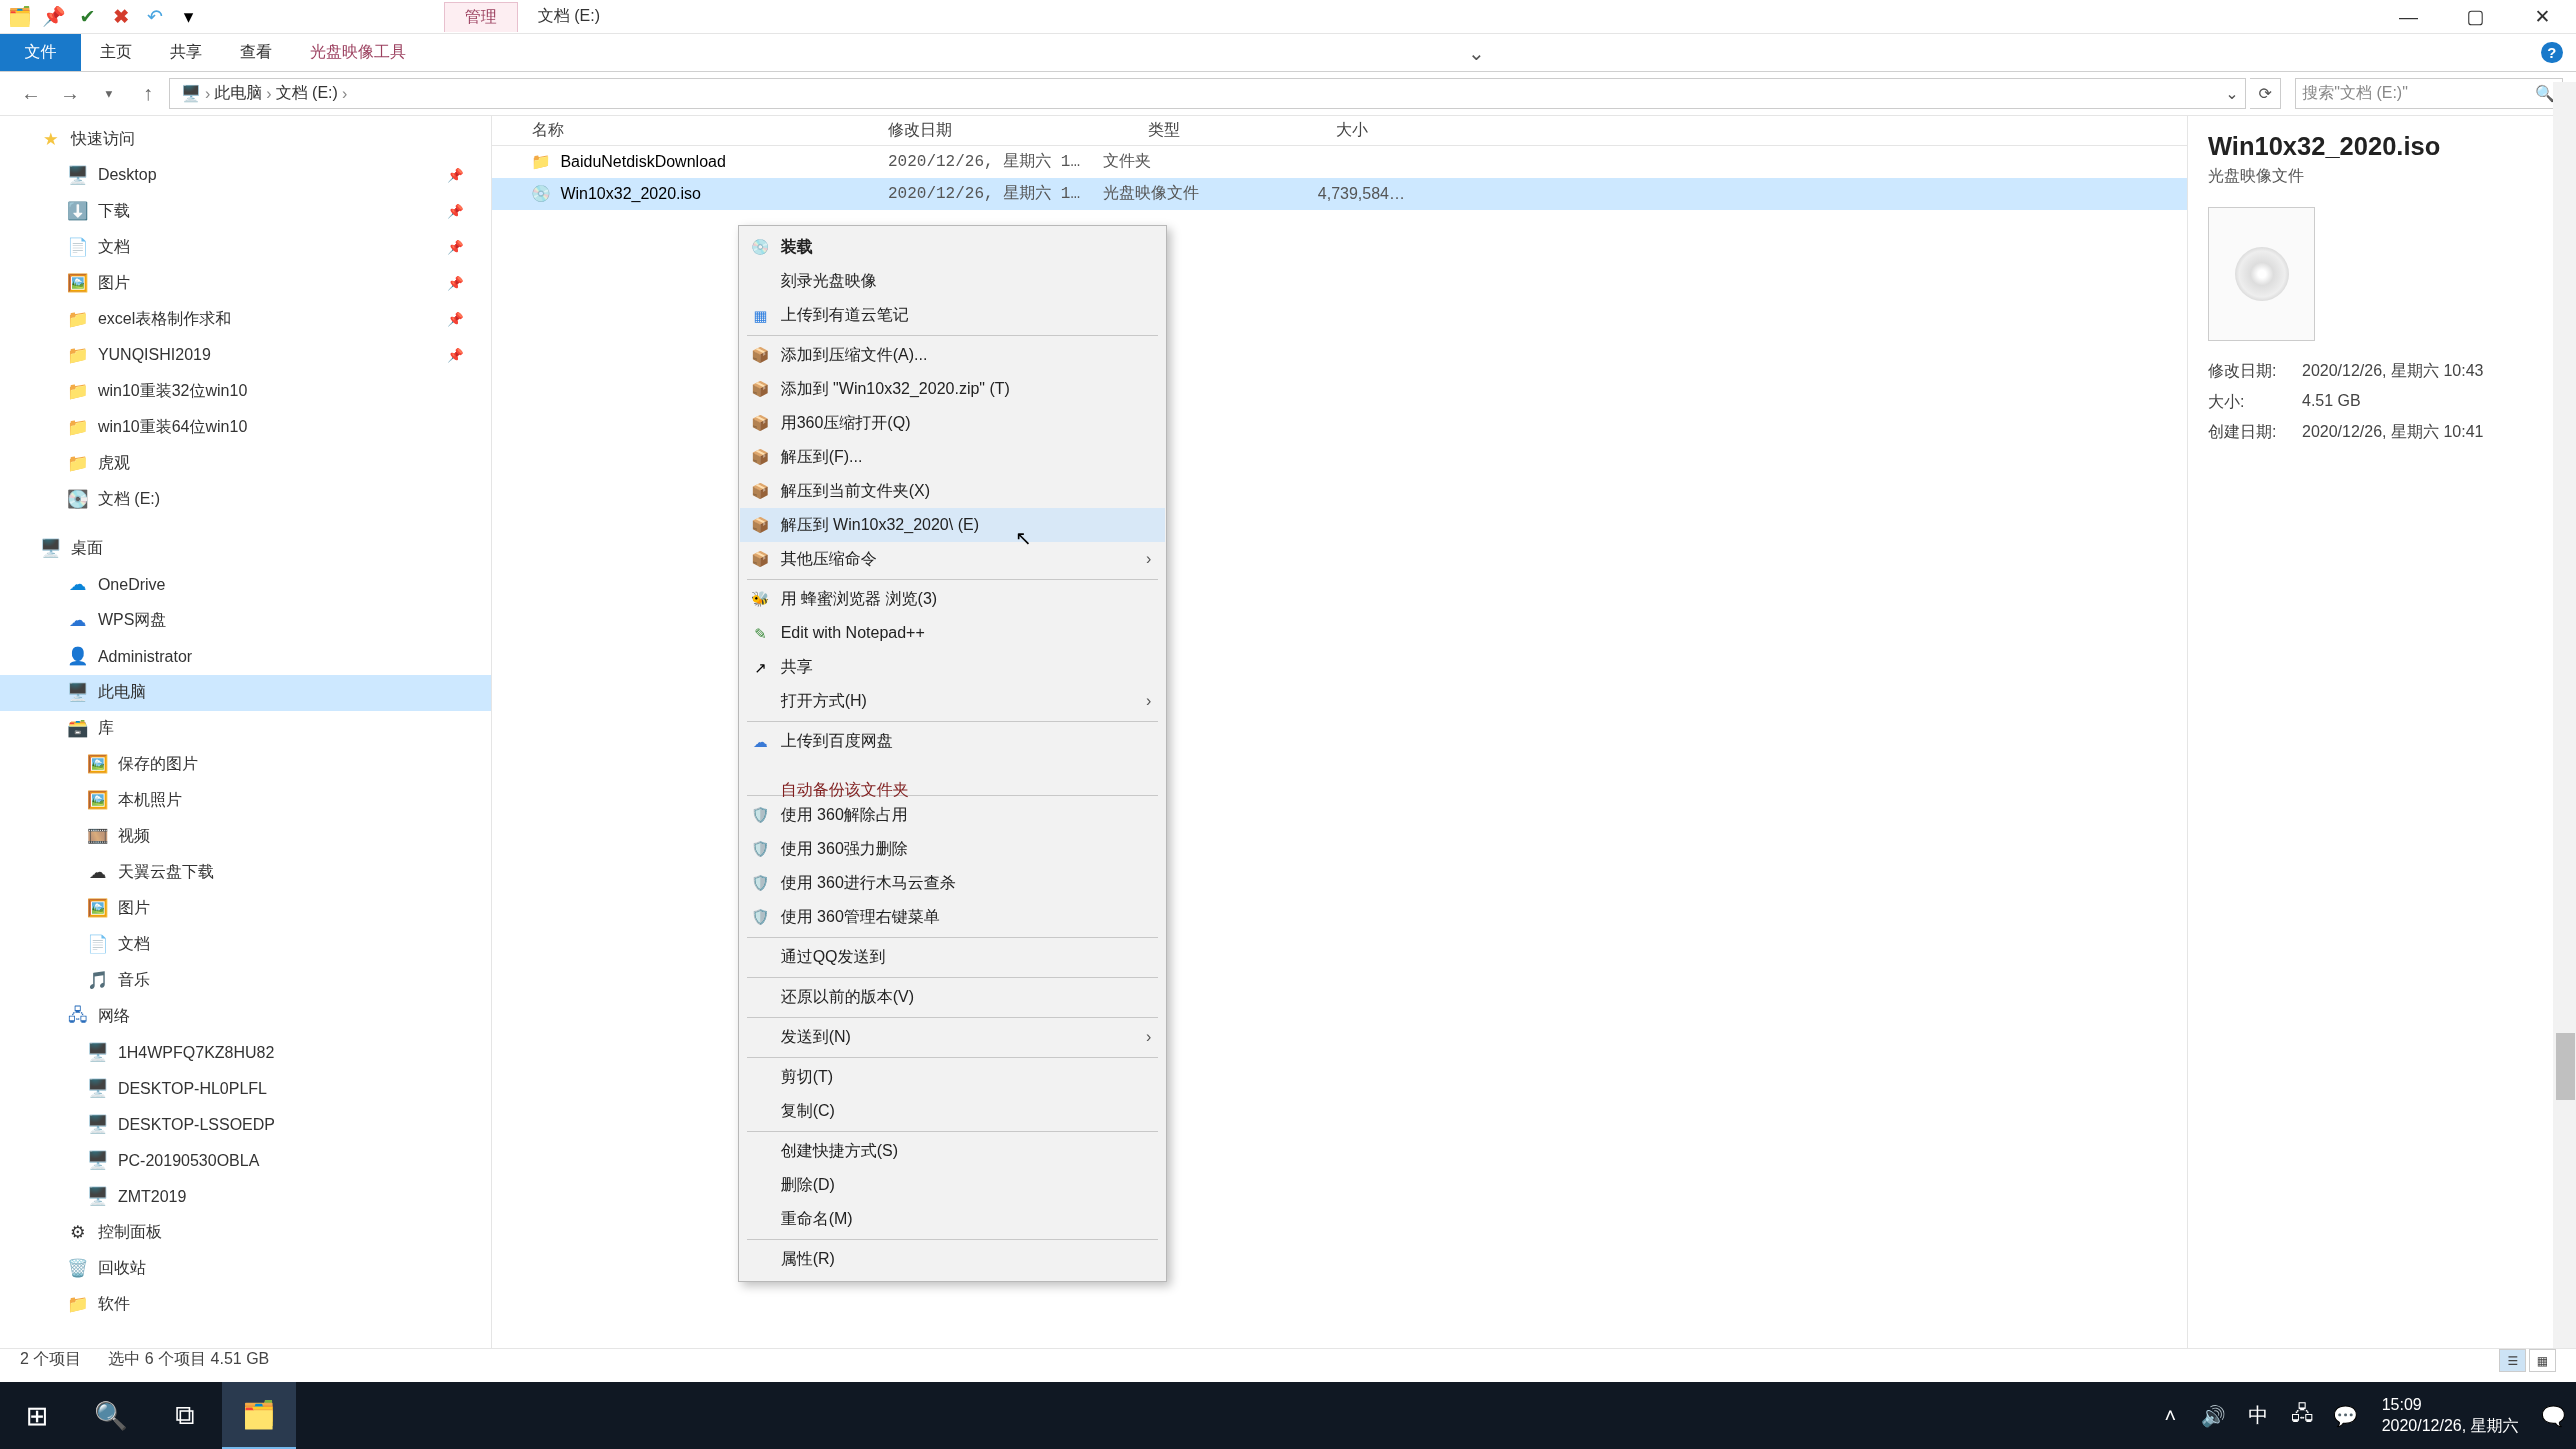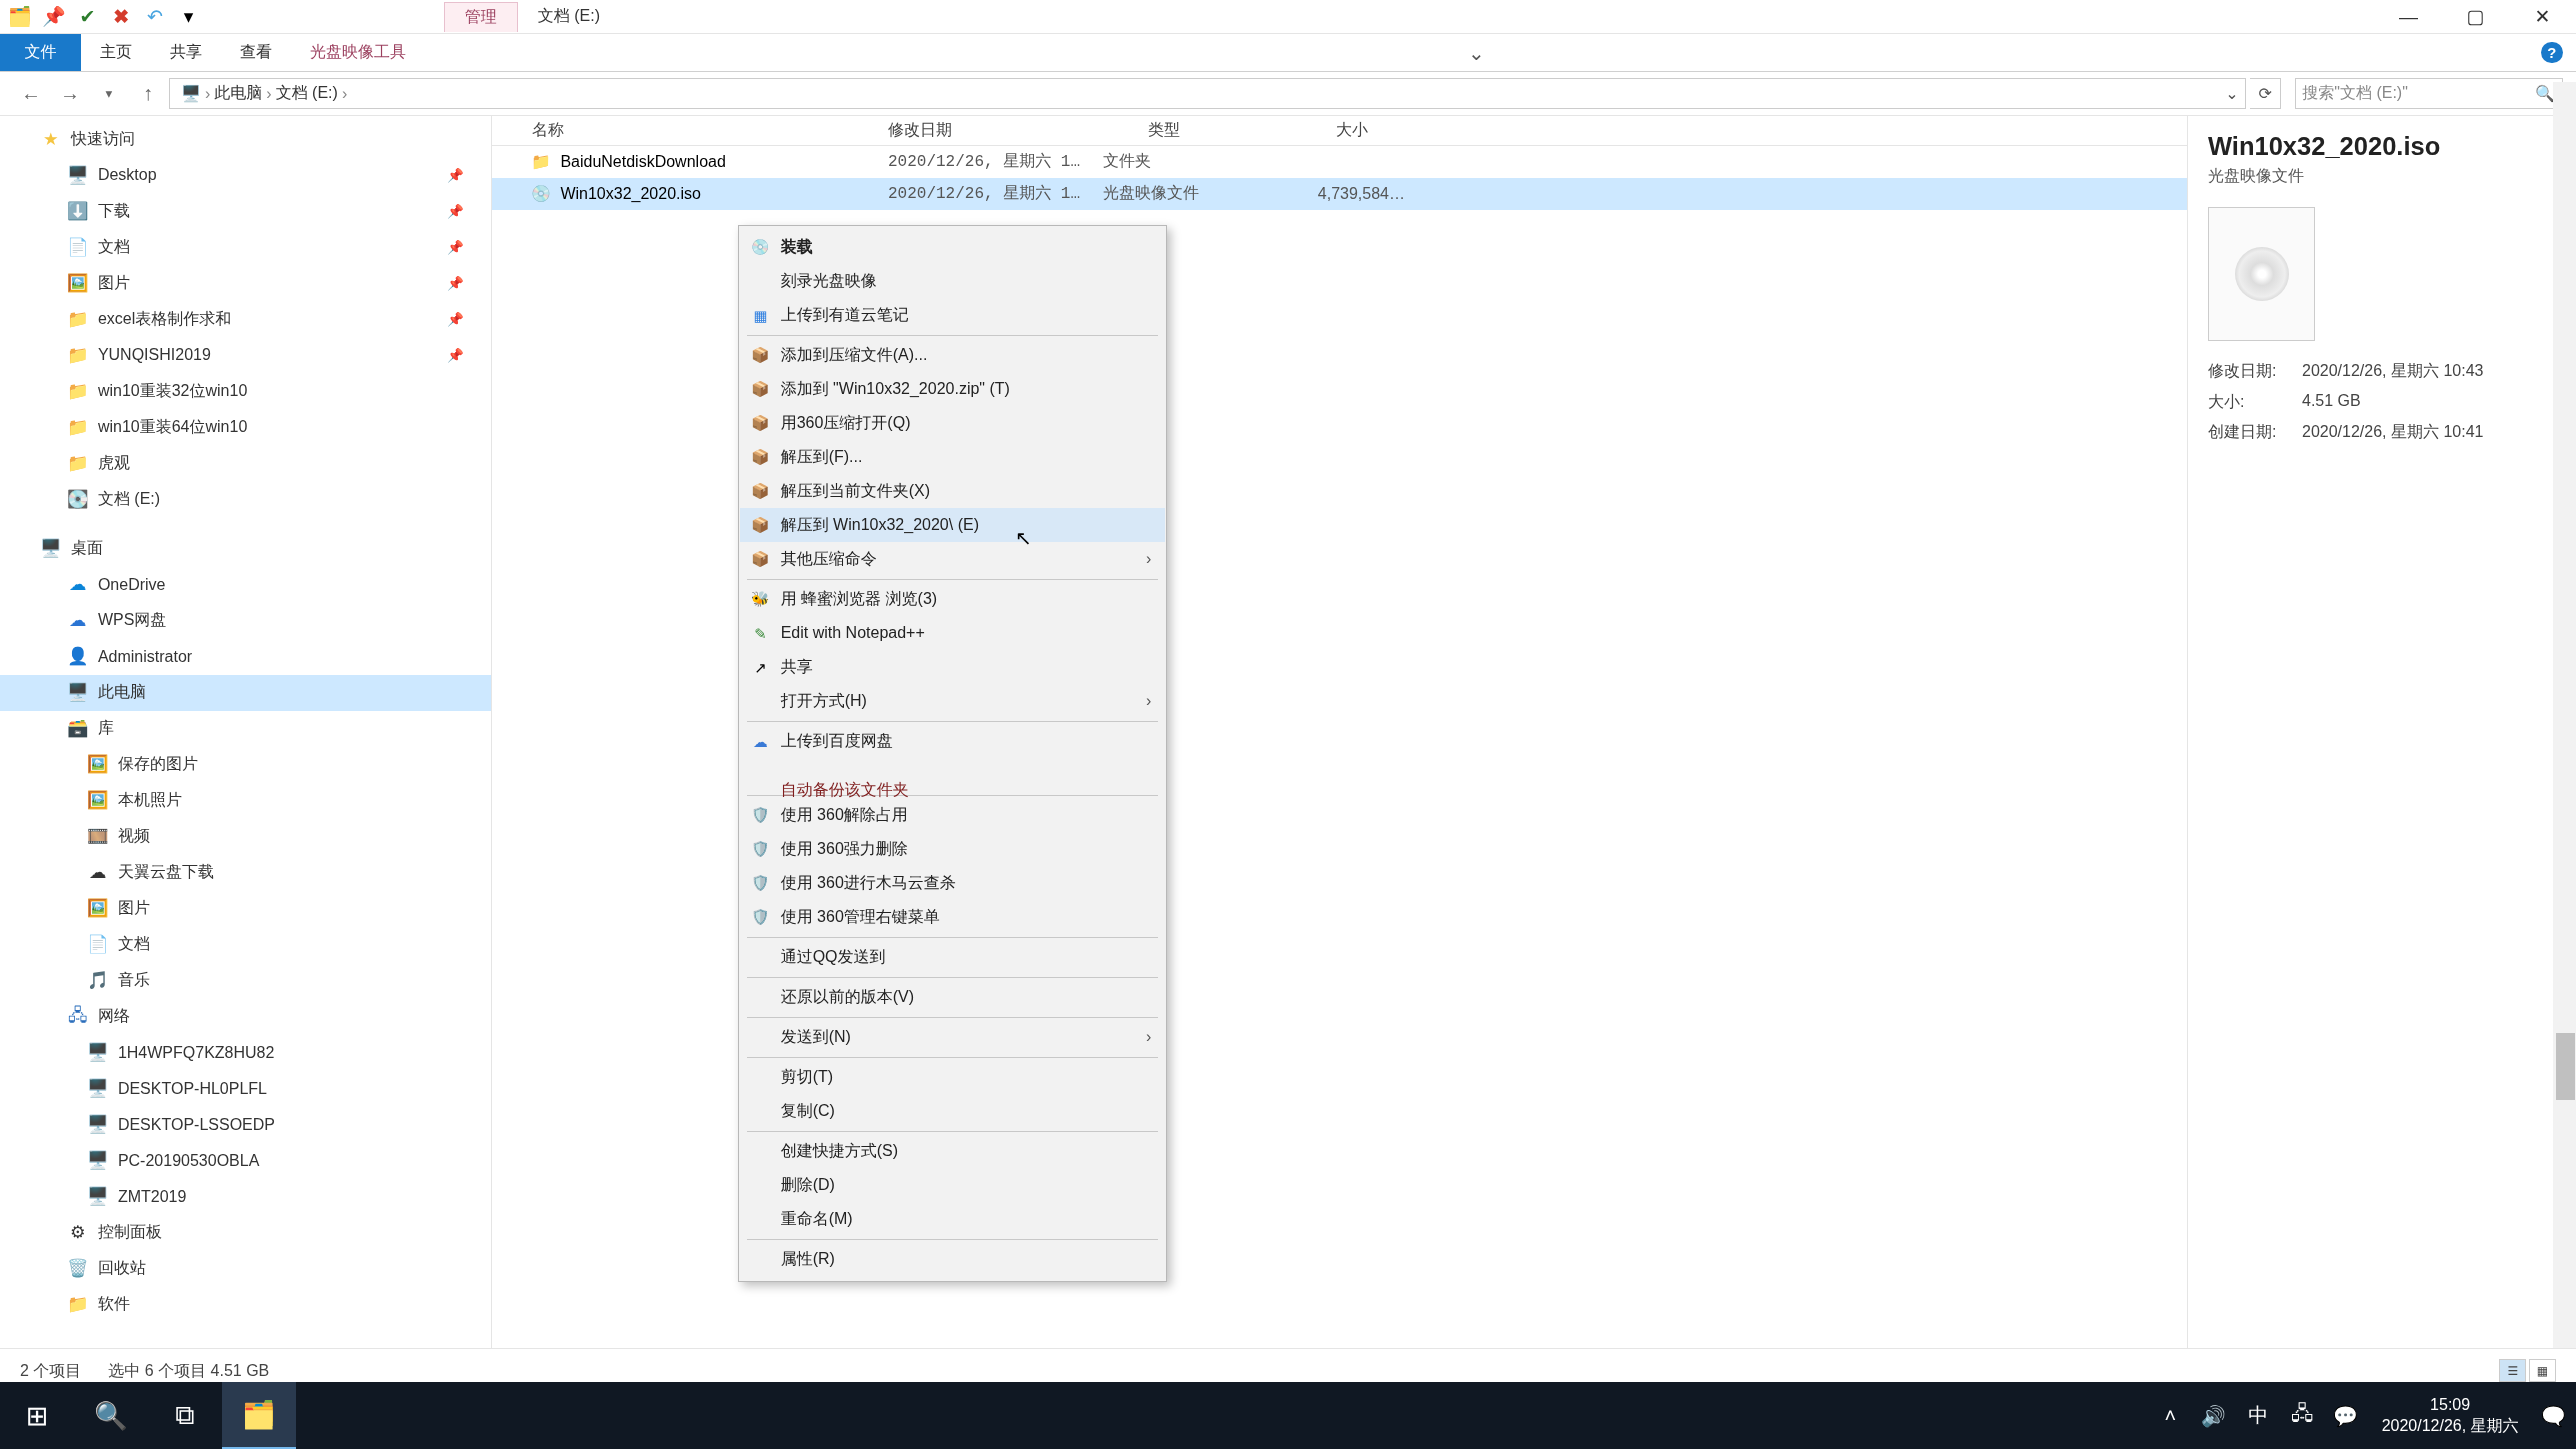--- a/index.html
+++ b/index.html
@@ -83,36 +83,36 @@
 .ctx-item { height: 34px; display: flex; align-items: center; padding: 0 13.4px 0 10.7px; gap: 10.7px; }
 .ctx-item.hov { background: #d8e8f7; }
 .ctx-item .mi-ico { width: 19px; height: 19px; display: inline-flex; align-items: center; justify-content: center; font-size: 14.8px; }
 .ctx-item .mi-text { flex: 1; color: #222; }
 .ctx-item .mi-text.bold { font-weight: 600; }
 .ctx-item .mi-text.dim { color: #7f1d1d; margin-top: 31px; }
 .ctx-item .mi-arrow { color: #555; }
 .ctx-sep { height: 0.7px; background: #c8c8c8; margin: 2.7px 6.7px; }
 
 
-.statusbar { position: absolute; bottom: 67px; left: 0; right: 0; height: 34px; border-top: 0.7px solid #e5e5e5; display: flex; align-items: flex-end; padding: 0 20px; color: #444; gap: 27px; background: #fff; }
+.statusbar { position: absolute; bottom: 67px; left: 0; right: 0; height: 34px; border-top: 0.7px solid #e5e5e5; display: flex; align-items: flex-start; padding: 0 20px; color: #444; gap: 27px; background: #fff; }
 .statusbar .view-btns { margin-left: auto; display: flex; gap: 2.7px; }
 .statusbar .vb { width: 27px; height: 23px; border: 0.7px solid #ccc; display: flex; align-items: center; justify-content: center; font-size: 12px; }
 .statusbar .vb.active { background: #cde3f5; }
 
 
 .scroll-strip { position: absolute; right: 0; top: 82px; width: 23px; bottom: 67px; background: #f2f2f2; }
 .scroll-thumb { position: absolute; right: 1.3px; top: 1033px; width: 19px; height: 67px; background: #c0c0c0; }
 
 
 .taskbar { position: absolute; bottom: 0; left: 0; right: 0; height: 67px; background: #101823; display: flex; align-items: center; color: #fff; }
 .tb-icon { width: 74px; height: 67px; display: flex; align-items: center; justify-content: center; font-size: 27px; }
 .tb-icon.active { background: #2a3a4f; border-bottom: 2.7px solid #76b9ed; }
 .tb-right { margin-left: auto; display: flex; align-items: center; height: 100%; }
 .tb-tray { width: 44px; height: 67px; display: flex; align-items: center; justify-content: center; font-size: 20px; }
-.tb-clock { text-align: center; padding: 0 13.4px; font-size: 14.8px; line-height: 1.3; }
+.tb-clock { text-align: left; padding: 0 13.4px; font-size: 14.8px; line-height: 1.3; }
 .cursor { position: absolute; left: 1015px; top: 526px; font-size: 20px; color: #000; z-index: 200; pointer-events: none; }
 </style>
 </head>
 <body>
 
 <div class="titlebar">
   <div class="qat">
     <div class="qat-icon">🗂️</div>
     <div class="qat-icon qat-blue">📌</div>
     <div class="qat-icon qat-green">✔</div>

